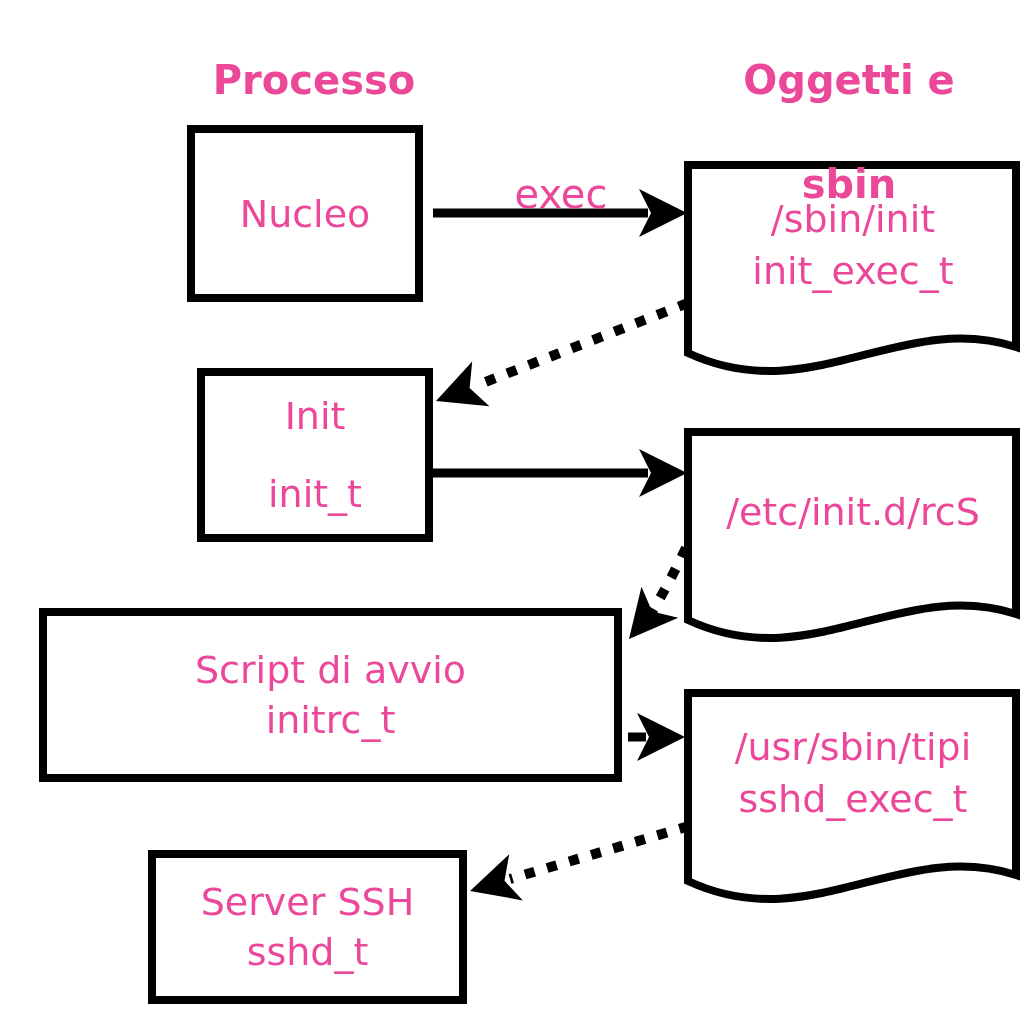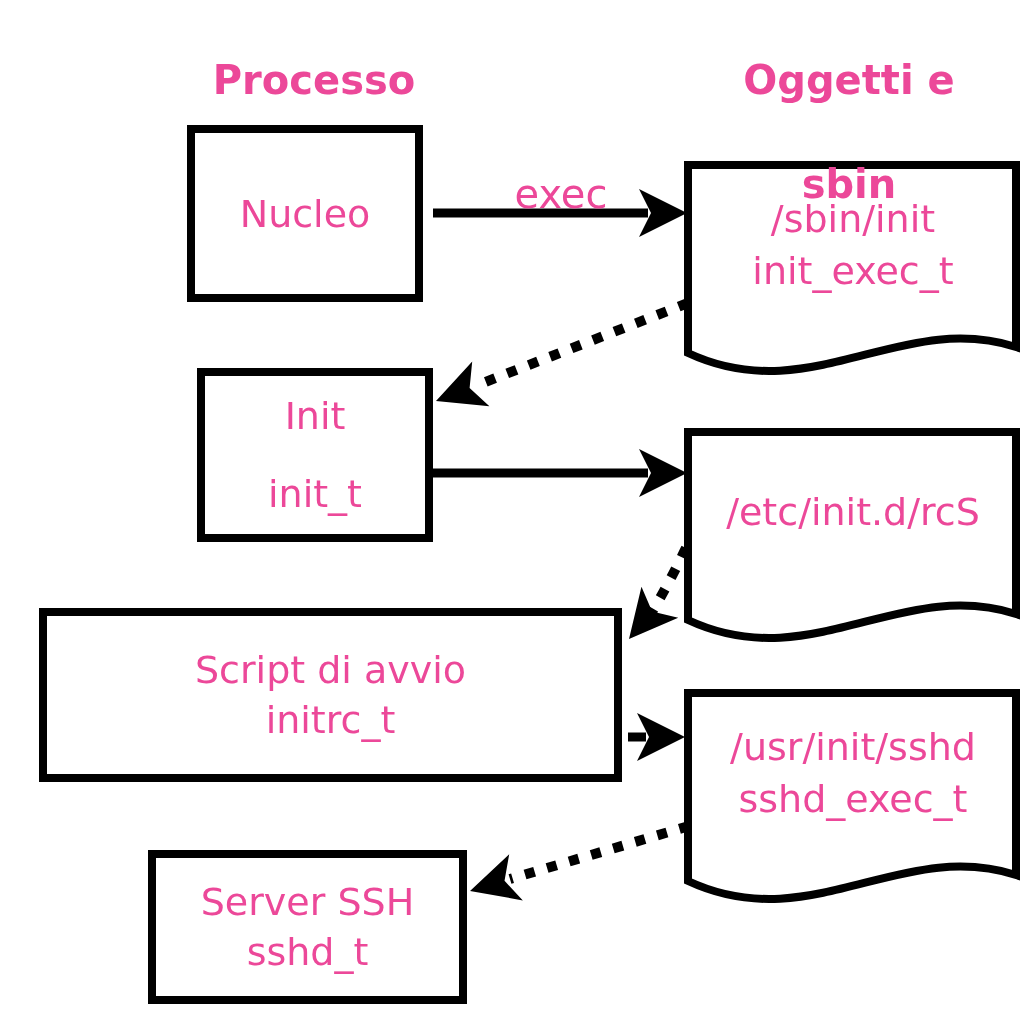--- a/index.html
+++ b/index.html
@@ -116,17 +116,17 @@
   </div>
 
   <div class="doc-label" style="left:690px; top:170px;">
     <div>/sbin/init</div>
     <div>init_exec_t</div>
   </div>
   <div class="doc-label" style="left:690px; top:437px;text-align:right;">
     <div>/etc/init.d/rcS</div>
   </div>
   <div class="doc-label" style="left:690px; top:698px;">
-    <div>/usr/init/sshd</div>
+    <div>/usr/sbin/tipi</div>
     <div>sshd_exec_t</div>
   </div>
 
 </div>
 
 </body></html>

